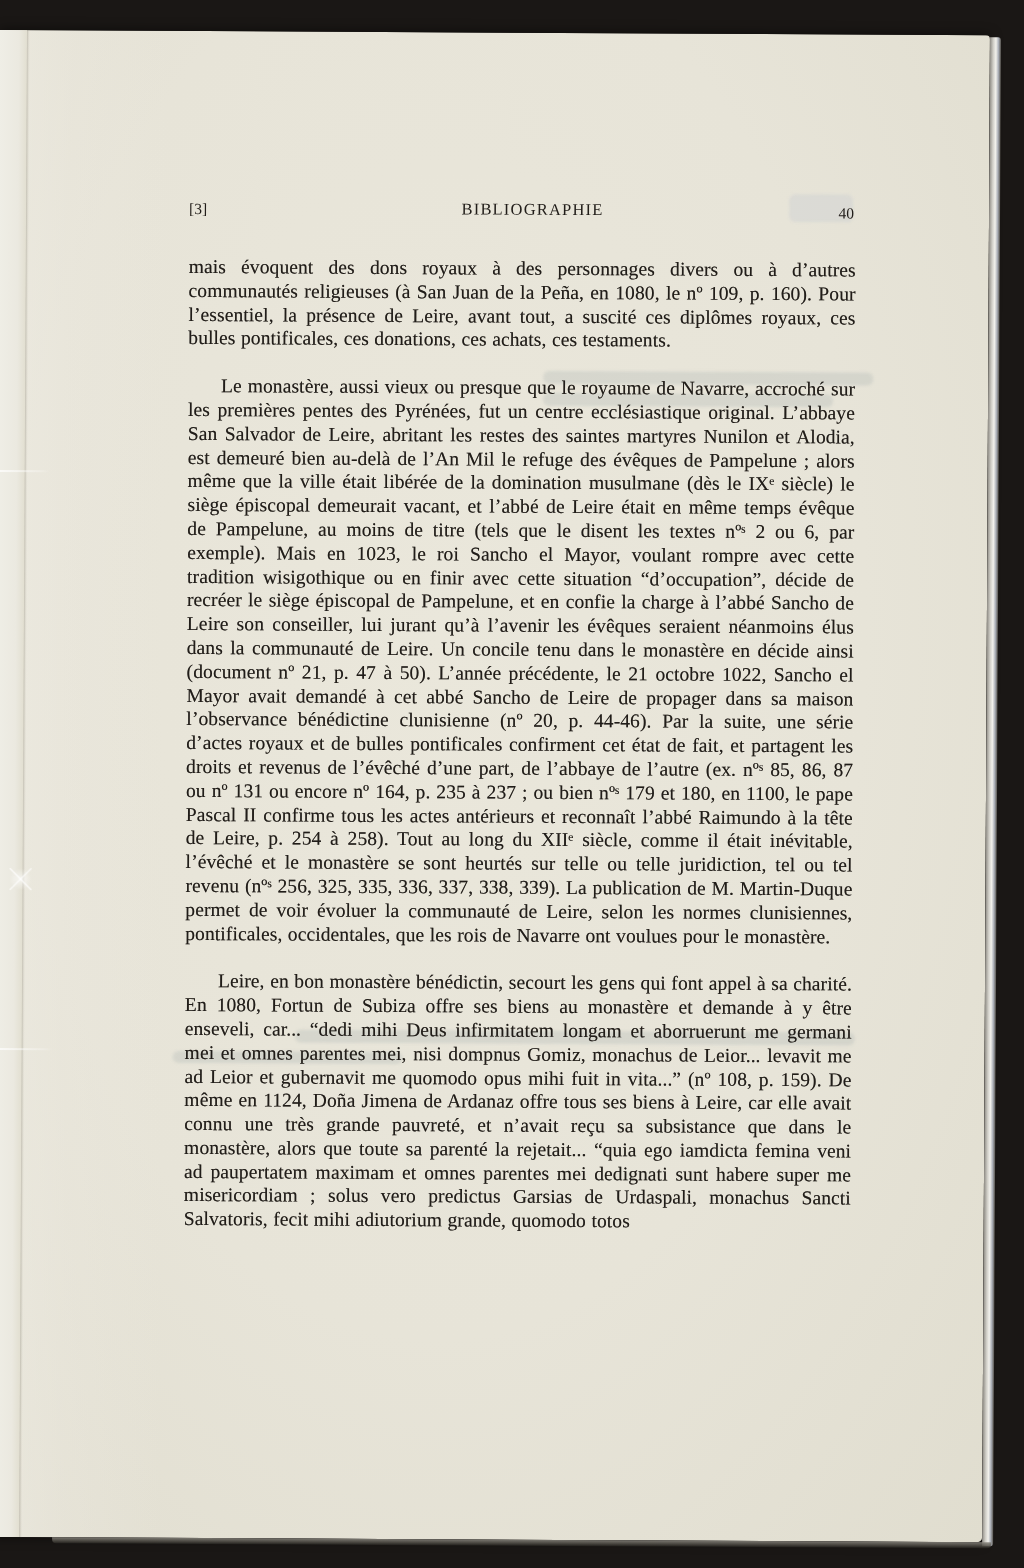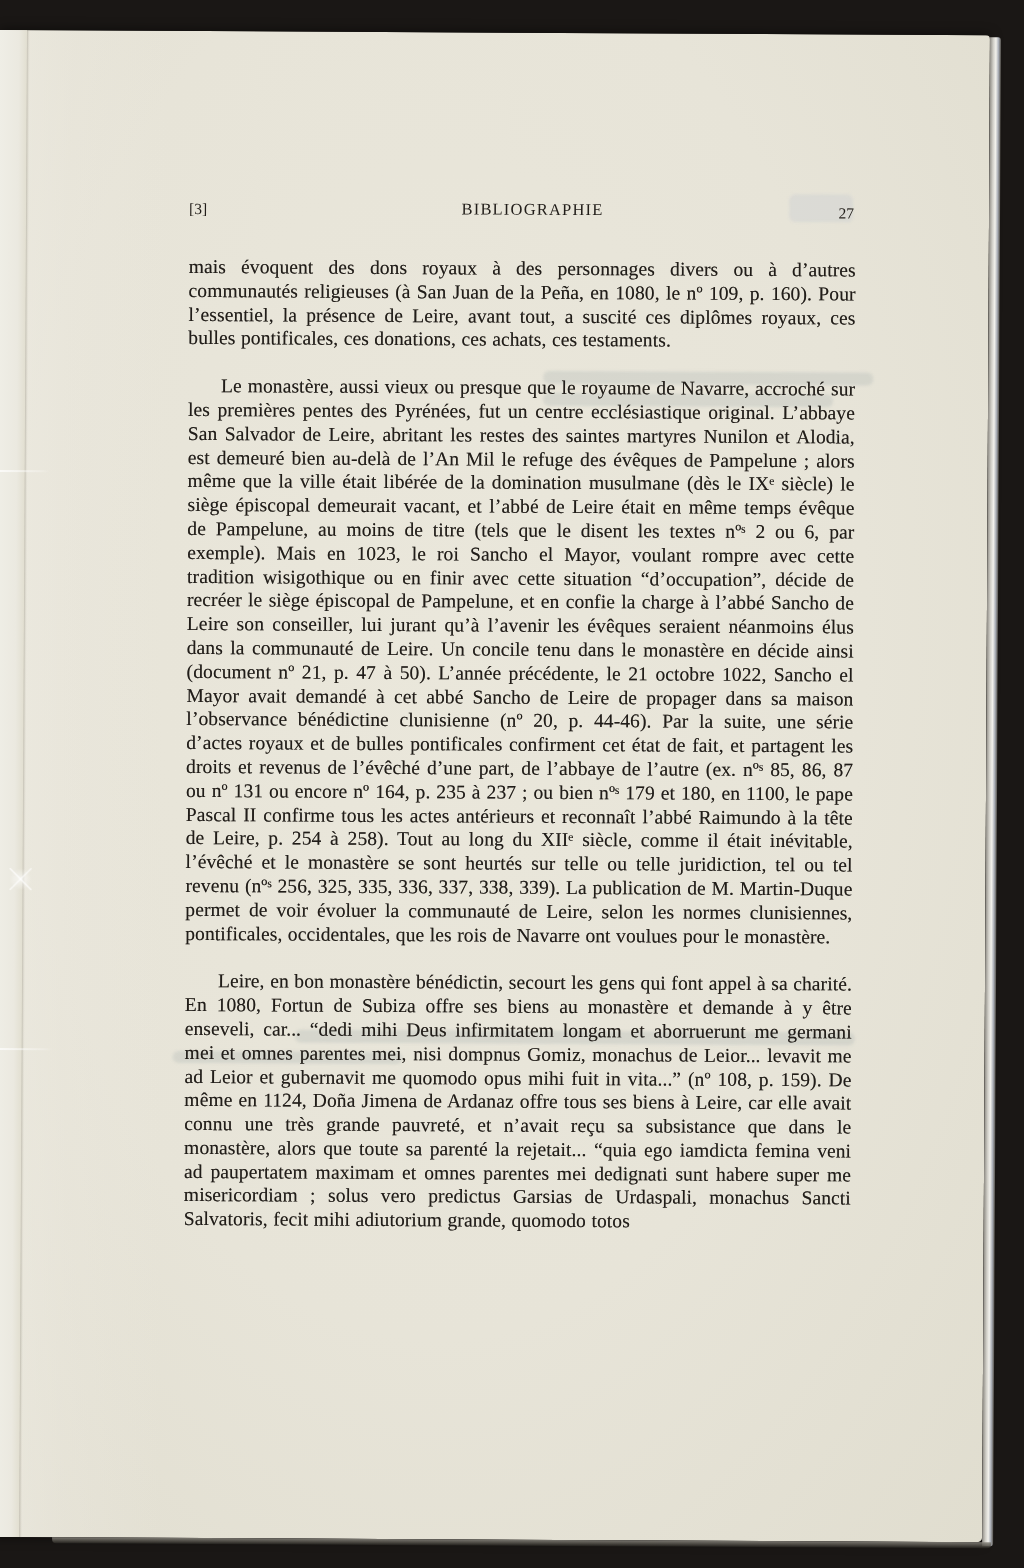--- a/index.html
+++ b/index.html
@@ -109,21 +109,21 @@
   <div class="smudge ghost-blue" style="left:790px; top:160px; width:64px; height:28px;"></div>
   <div class="smudge ghost-green" style="left:545px; top:338px; width:330px; height:13px;"></div>
   <div class="smudge ghost-green" style="left:545px; top:360px; width:290px; height:13px;"></div>
   <div class="smudge ghost-green" style="left:300px; top:998px; width:560px; height:13px;"></div>
   <div class="smudge ghost-green" style="left:178px; top:1020px; width:230px; height:12px;"></div>
 
   <div class="text-block">
     <div class="header-row">
       <span class="hdr-ref">[3]</span>
       <span class="hdr-title">BIBLIOGRAPHIE</span>
-      <span class="hdr-num">27</span>
+      <span class="hdr-num">40</span>
     </div>
 
     <p class="body-par par-first">mais évoquent des dons royaux à des personnages divers ou à d’autres communautés religieuses (à San Juan de la Peña, en 1080, le nº 109, p. 160). Pour l’essentiel, la présence de Leire, avant tout, a suscité ces diplômes royaux, ces bulles pontificales, ces donations, ces achats, ces testaments.</p>
     <p class="body-par par-indent">Le monastère, aussi vieux ou presque que le royaume de Navarre, accroché sur les premières pentes des Pyrénées, fut un centre ecclésiastique original. L’abbaye San Salvador de Leire, abritant les restes des saintes martyres Nunilon et Alodia, est demeuré bien au-delà de l’An Mil le refuge des évêques de Pampelune ; alors même que la ville était libérée de la domination musulmane (dès le IXᵉ siècle) le siège épiscopal demeurait vacant, et l’abbé de Leire était en même temps évêque de Pampelune, au moins de titre (tels que le disent les textes nºˢ 2 ou 6, par exemple). Mais en 1023, le roi Sancho el Mayor, voulant rompre avec cette tradition wisigothique ou en finir avec cette situation “d’occupation”, décide de recréer le siège épiscopal de Pampelune, et en confie la charge à l’abbé Sancho de Leire son conseiller, lui jurant qu’à l’avenir les évêques seraient néanmoins élus dans la communauté de Leire. Un concile tenu dans le monastère en décide ainsi (document nº 21, p. 47 à 50). L’année précédente, le 21 octobre 1022, Sancho el Mayor avait demandé à cet abbé Sancho de Leire de propager dans sa maison l’observance bénédictine clunisienne (nº 20, p. 44-46). Par la suite, une série d’actes royaux et de bulles pontificales confirment cet état de fait, et partagent les droits et revenus de l’évêché d’une part, de l’abbaye de l’autre (ex. nºˢ 85, 86, 87 ou nº 131 ou encore nº 164, p. 235 à 237 ; ou bien nºˢ 179 et 180, en 1100, le pape Pascal II confirme tous les actes antérieurs et reconnaît l’abbé Raimundo à la tête de Leire, p. 254 à 258). Tout au long du XIIᵉ siècle, comme il était inévitable, l’évêché et le monastère se sont heurtés sur telle ou telle juridiction, tel ou tel revenu (nºˢ 256, 325, 335, 336, 337, 338, 339). La publication de M. Martin-Duque permet de voir évoluer la communauté de Leire, selon les normes clunisiennes, pontificales, occidentales, que les rois de Navarre ont voulues pour le monastère.</p>
     <p class="body-par par-indent">Leire, en bon monastère bénédictin, secourt les gens qui font appel à sa charité. En 1080, Fortun de Subiza offre ses biens au monastère et demande à y être enseveli, car... “dedi mihi Deus infirmitatem longam et aborruerunt me germani mei et omnes parentes mei, nisi dompnus Gomiz, monachus de Leior... levavit me ad Leior et gubernavit me quomodo opus mihi fuit in vita...” (nº 108, p. 159). De même en 1124, Doña Jimena de Ardanaz offre tous ses biens à Leire, car elle avait connu une très grande pauvreté, et n’avait reçu sa subsistance que dans le monastère, alors que toute sa parenté la rejetait... “quia ego iamdicta femina veni ad paupertatem maximam et omnes parentes mei dedignati sunt habere super me misericordiam ; solus vero predictus Garsias de Urdaspali, monachus Sancti Salvatoris, fecit mihi adiutorium grande, quomodo totos</p>
   </div>
 
   <div class="stack-edge"></div>
   <div class="bottom-edge"></div>
 </div>

